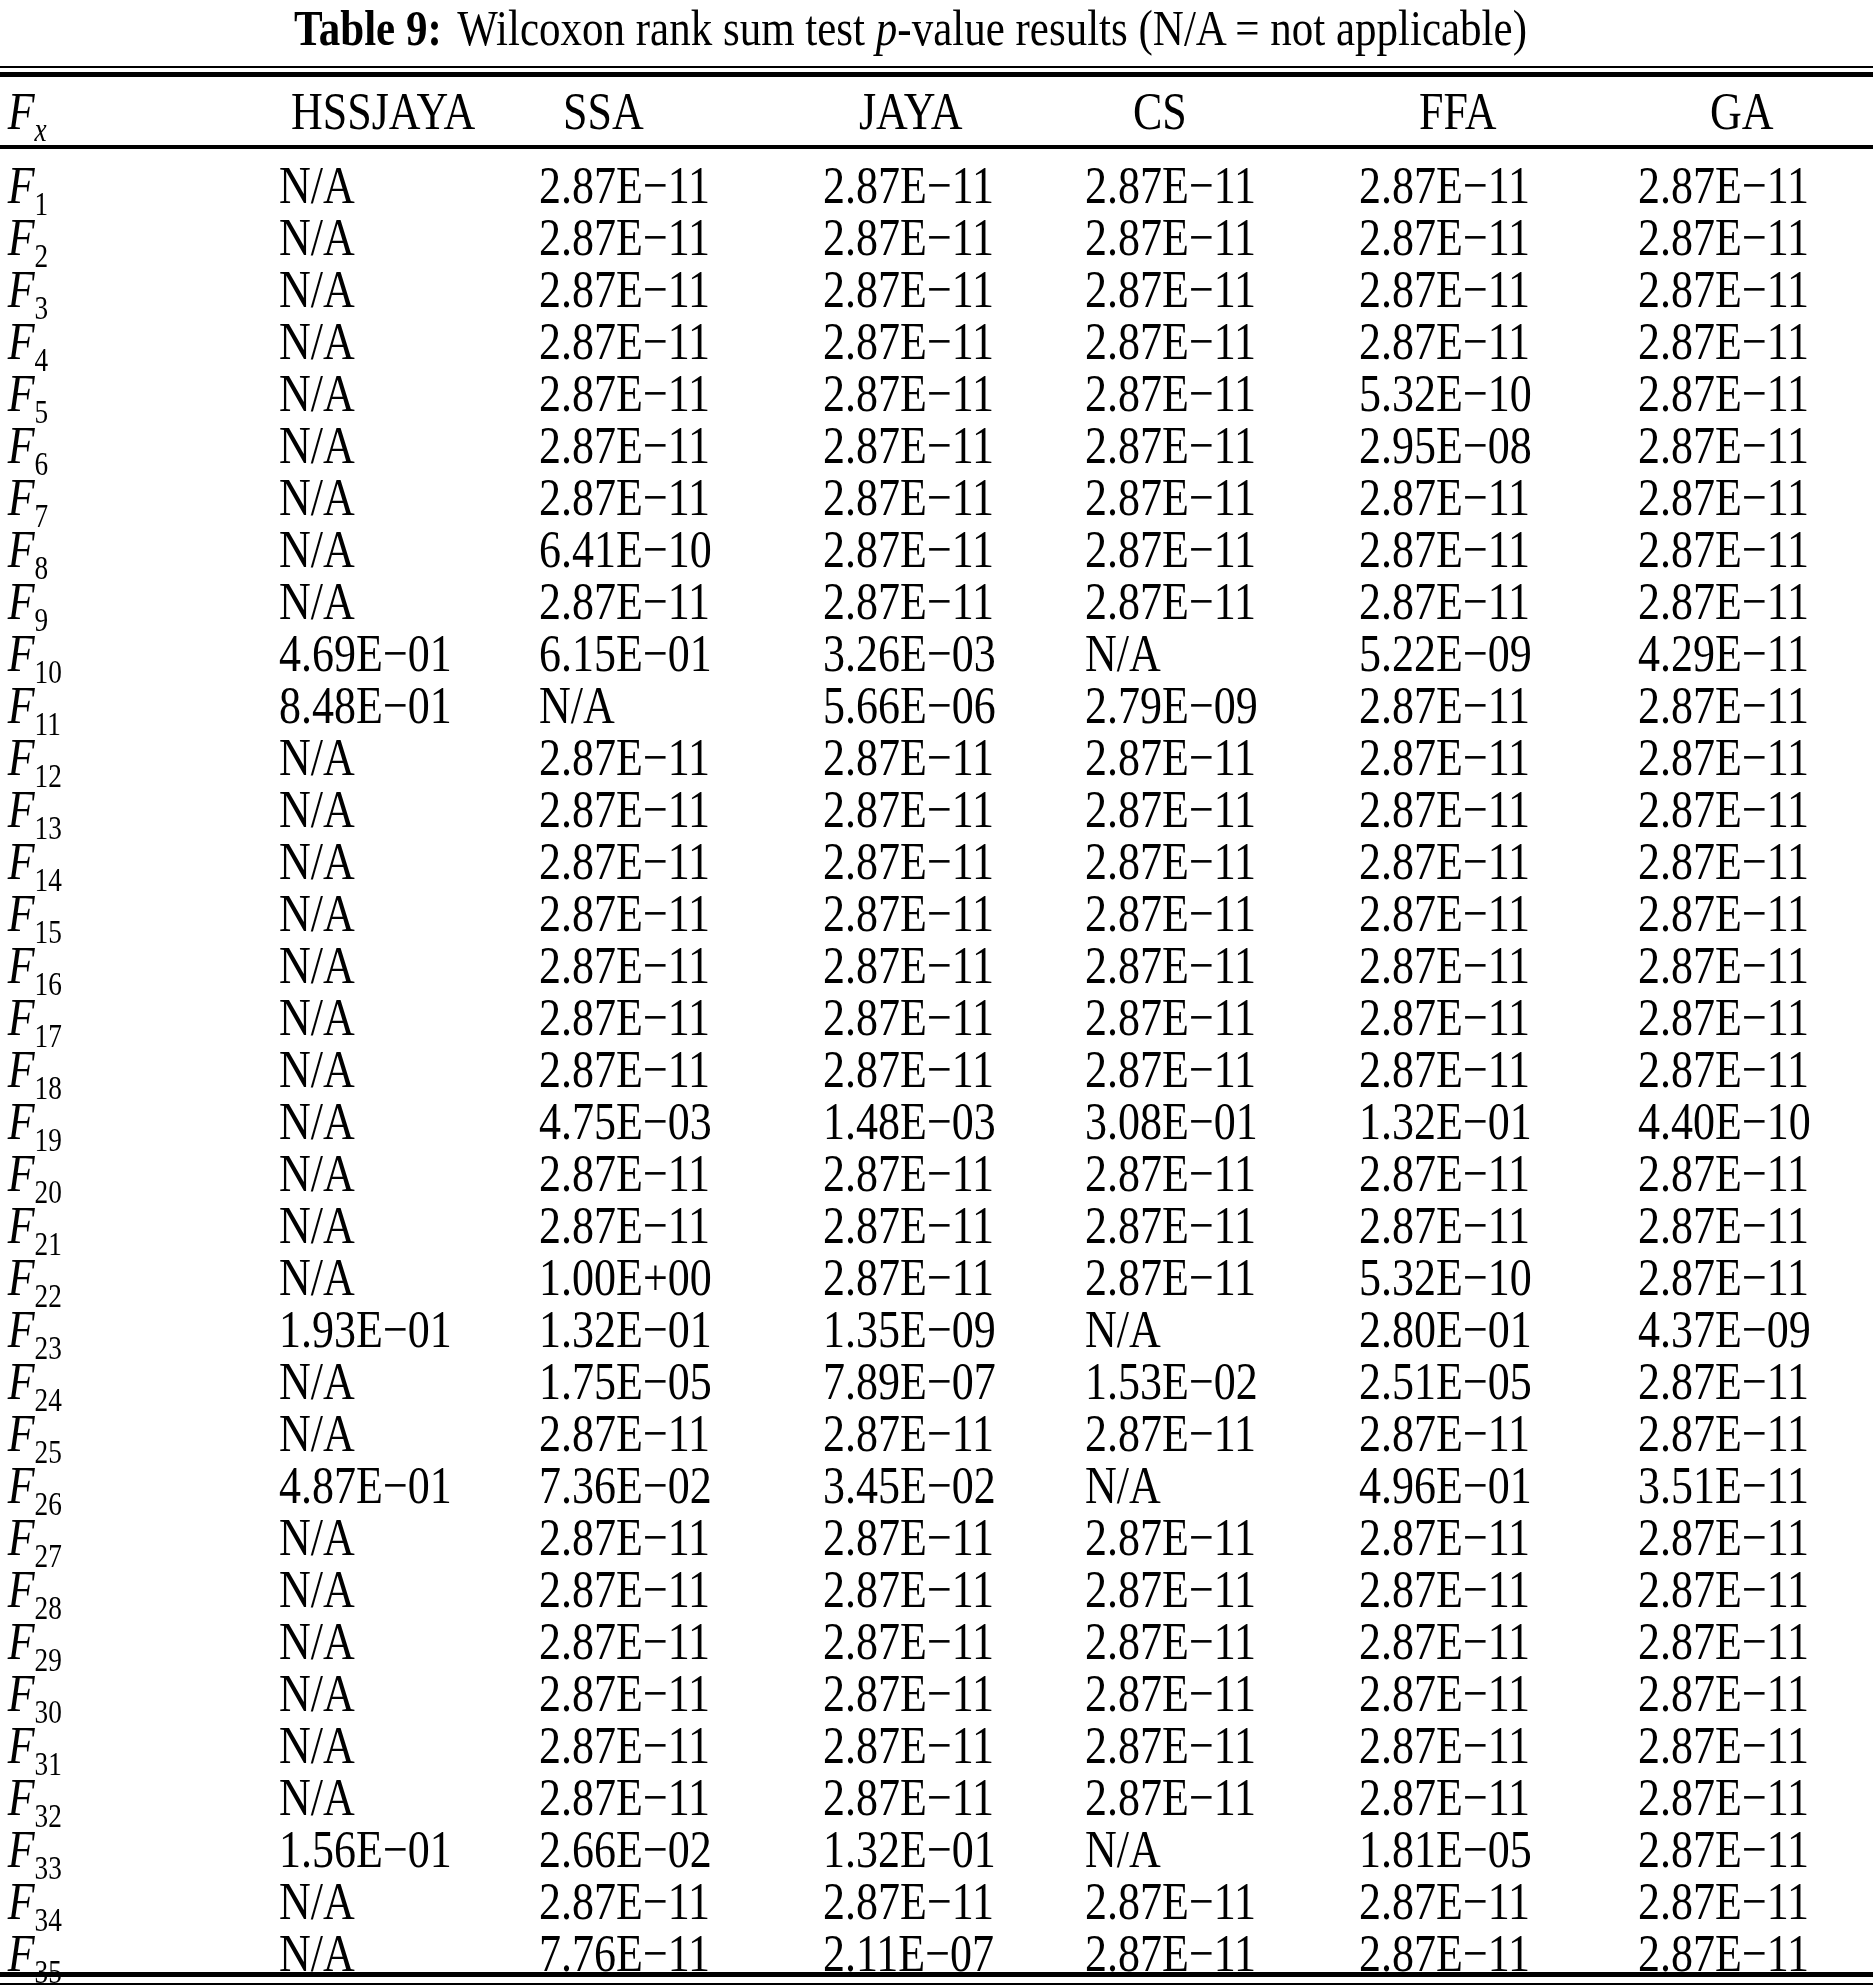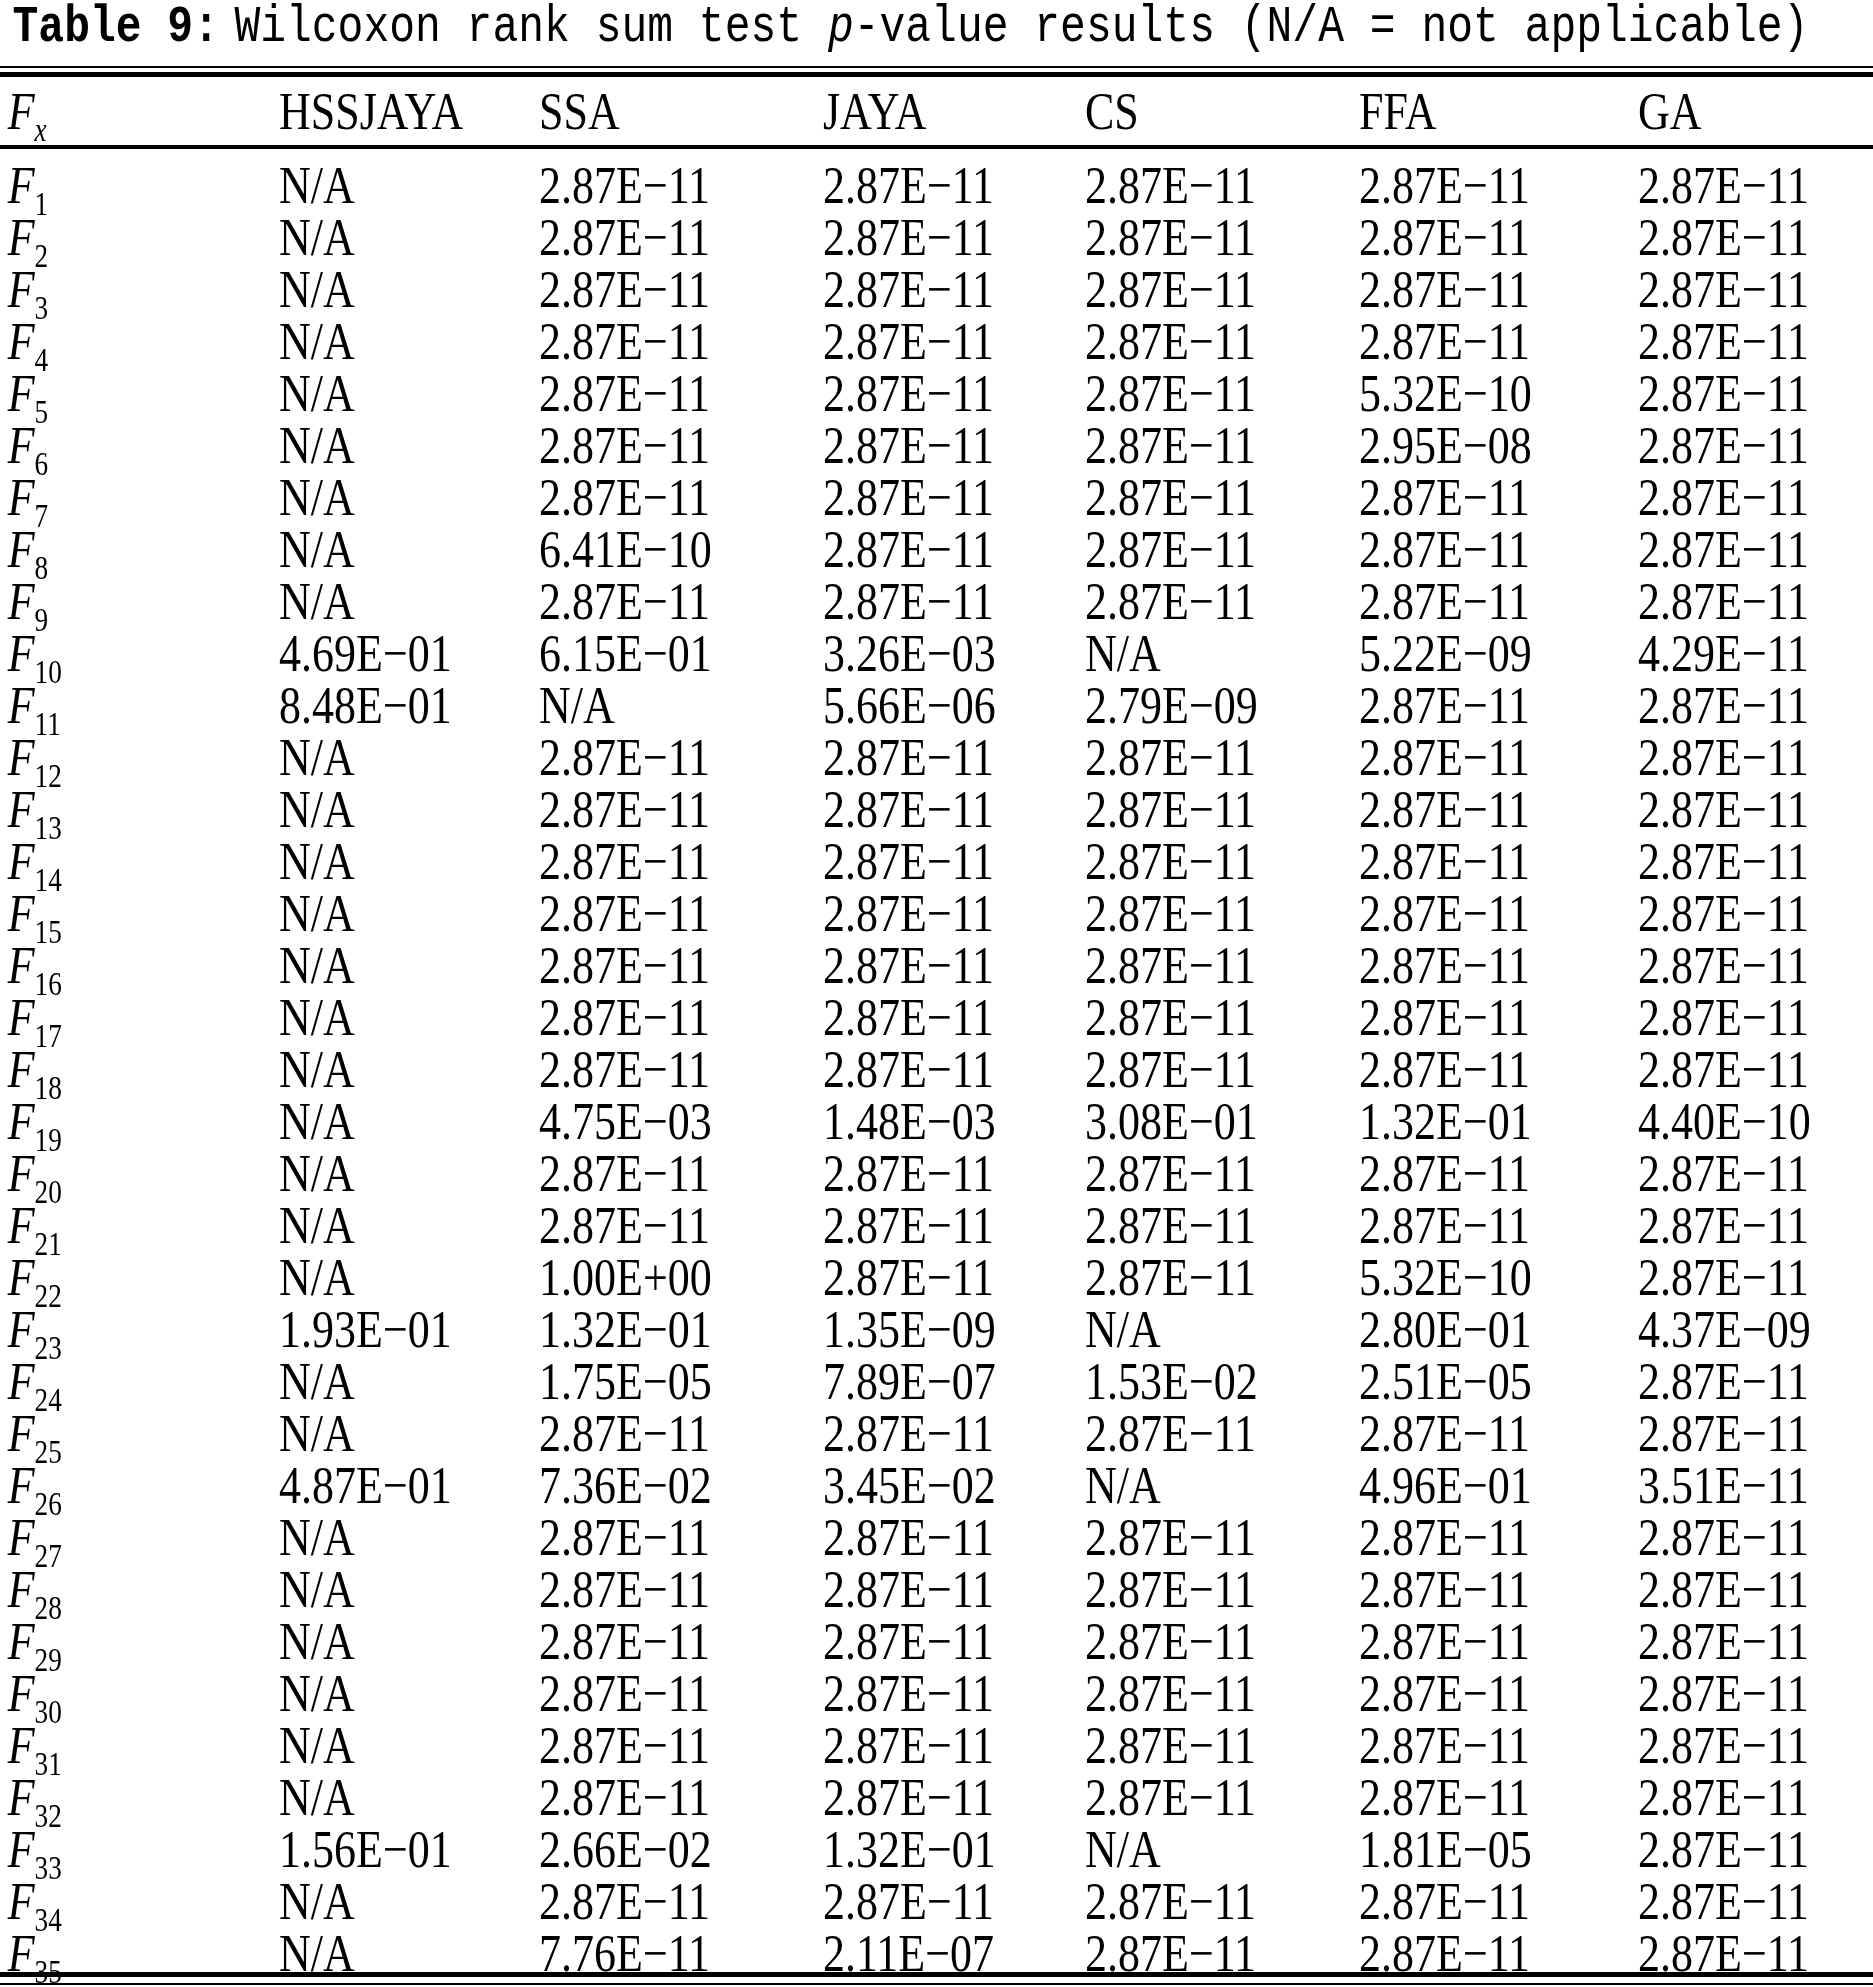--- a/index.html
+++ b/index.html
@@ -15,33 +15,34 @@
   .rule-thin-top    { top:66px;   height:1.9px; }
   .rule-thick-top   { top:72px;   height:4.8px; }
   .rule-under-head  { top:145px;  height:3.8px; }
   .rule-thick-bot   { top:1972px; height:4.8px; }
   .rule-thin-bot    { top:1983px; height:1.9px; }
 
   .tall { display:inline-block; transform:scaleY(1.2); transform-origin:left center; white-space:nowrap; }
 
   #title {
     position:absolute; top:0; left:0; width:1821px; height:56px;
-    text-align:center; font-size:43px; line-height:56px;font-family:Liberation Mono, monospace;
+    text-align:center; font-size:43px; line-height:56px;
   }
   #title .bold { font-weight:bold; margin-right:15.4px; }
   #title i { font-style:italic; }
 
   .grid-row {
     display:grid;
     grid-template-columns:279px 260px 284px 262px 274px 279px 1fr;
     align-items:center;
   }
   #header-row {
     position:absolute; top:79px; left:0; width:1873px; height:65px;
     font-size:44px;
+    gap:12px;
   }
   #table-body {
     position:absolute; top:159px; left:0; width:1694px;
   }
   .data-row { height:52px; font-size:44px; }
   .cell { overflow:visible; }
   .cell.first { padding-left:7.7px; }
   .flabel i { font-style:italic; }
   sub { font-size:0.62em; line-height:0; }
   #header-row sub i { font-style:italic; }

